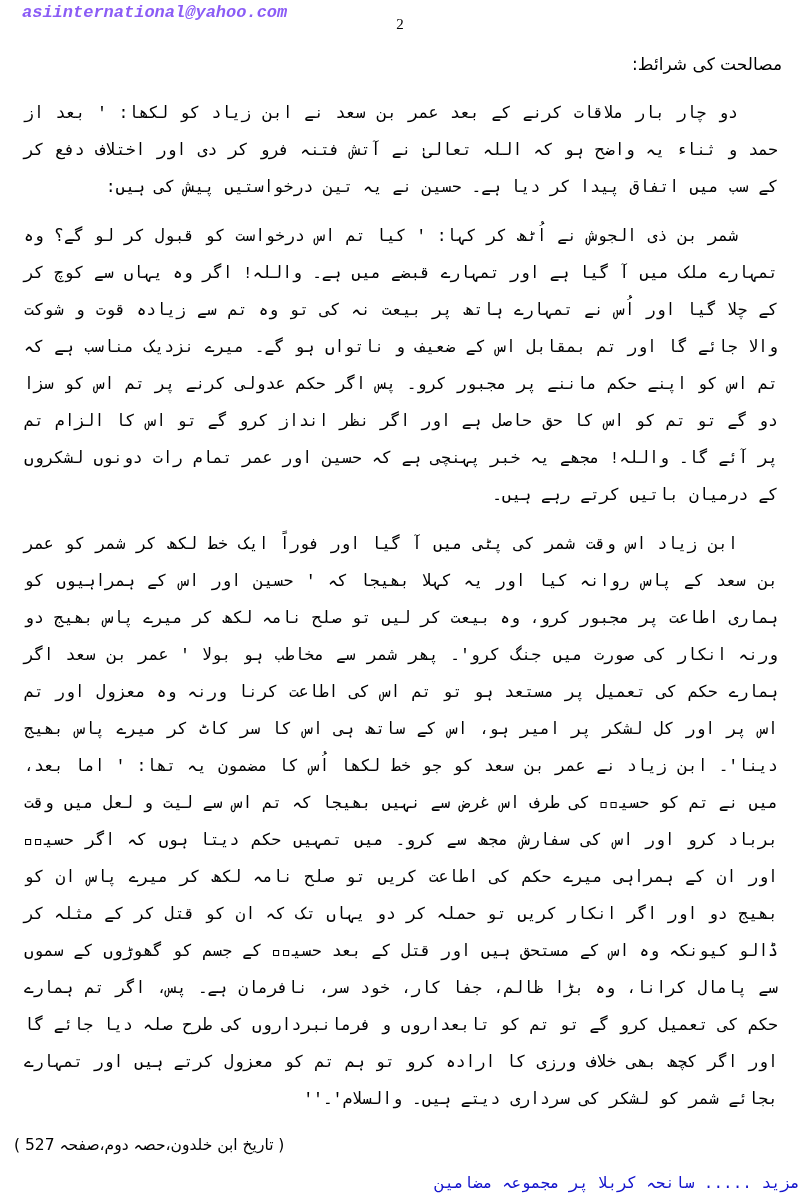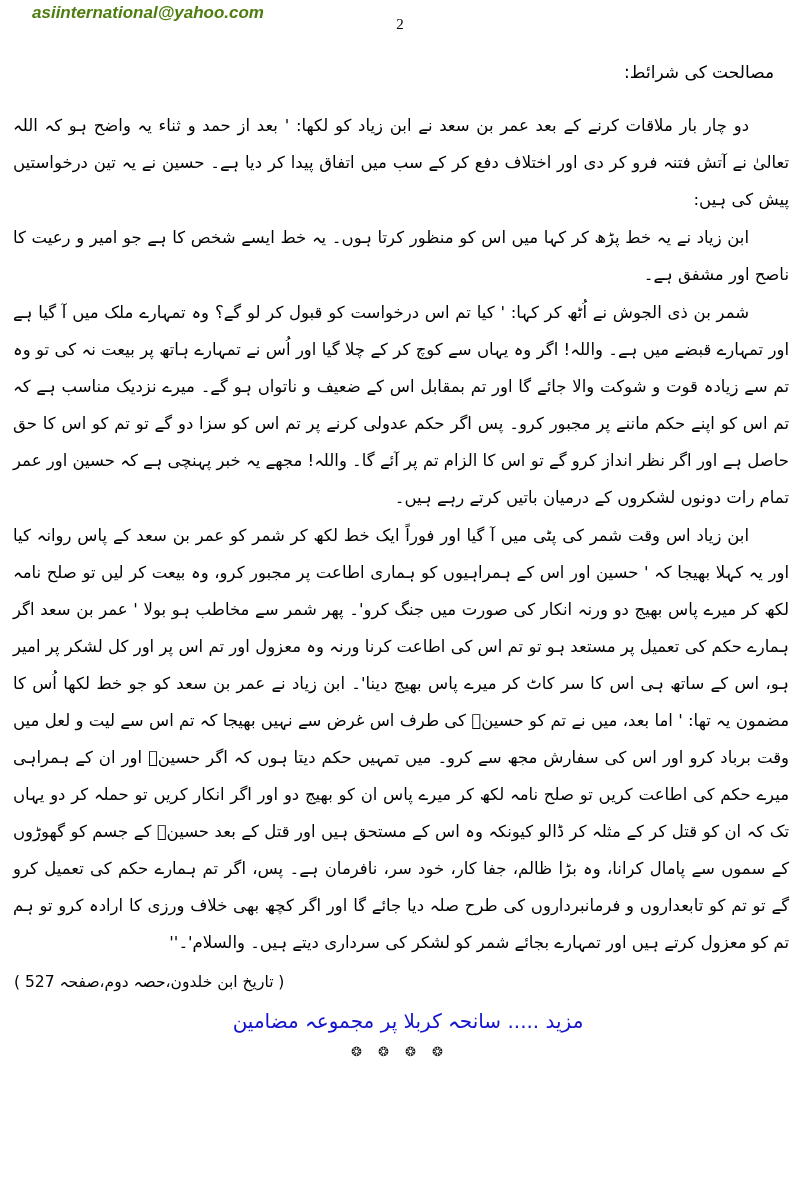--- a/index.html
+++ b/index.html
@@ -1,51 +1,51 @@
 <!DOCTYPE html>
 <html lang="ur"><head>
 <meta charset="utf-8">
 <style>
   * { margin: 0; padding: 0; box-sizing: border-box; }
   html, body { width: 800px; height: 1200px; background: #ffffff; overflow: hidden; }
   body { font-family: "DejaVu Sans", sans-serif; color: #000; position: relative; }
 
   .top-bar { position: relative; height: 38px; }
   .email-link.top {
-    position: absolute; left: 32px; top: 3px;
-    font-family: Liberation Sans, sans-serif;
+    position: absolute; left: 22px; top: 3px;
+    font-family: Liberation Mono, monospace;
     font-style: italic; font-weight: bold;
-    font-size: 17px; color: #4d7c0f; text-decoration: none;
+    font-size: 17px; color: #8b5cf6; text-decoration: none;
   }
   .page-number {
     position: absolute; left: 0; right: 0; top: 16px;
     text-align: center;
     font-family: "Liberation Serif", serif;
     font-size: 15px; color: #000;
   }
 
   .content { margin: 2px 10px 0 12px; }
   .urdu { direction: rtl; font-family: "DejaVu Sans", sans-serif; }
   .content h2.heading {
     font-size: 17px; font-weight: normal;
-    text-align: right; line-height: 37px; margin: 16px;
+    text-align: right; line-height: 37px; margin: 8px;
   }
   .content p.para {
     font-size: 16.5px; line-height: 37px;
-    text-align: justify; text-justify: inter-word; margin: 1px;
+    text-align: justify; text-justify: inter-word; margin: 12px; font-family: Liberation Mono, monospace;
   }
   .content p.indent { text-indent: 40px; }
 
   .citation {
     margin: 6px 2px 0 14px;
     font-size: 15.5px; text-align: left; line-height: 30px;
   }
   .more-line {
     margin: 9px 0 0 16px;
-    font-size: 20px; color: #1414cc; text-align: center; line-height: 30px;
+    font-size: 16px; color: #1414cc; text-align: right; line-height: 30px; font-family: Liberation Mono, monospace;
   }
 
   .ornaments {
     margin-top: 8px; text-align: center;
     font-size: 13px; letter-spacing: 6px; color: #111;
   }
 </style>
 </head>
 <body>
 
@@ -55,21 +55,20 @@
     <a class="email-link top" href="#">asiinternational@yahoo.com</a>
     <div class="page-number">2</div>
   </div>
 
   <main class="content">
     <h2 class="urdu heading">مصالحت کی شرائط:</h2>
 
     <p class="urdu para indent">دو چار بار ملاقات کرنے کے بعد عمر بن سعد نے ابن زیاد کو لکھا: ' بعد از حمد و ثناء یہ واضح ہو کہ اللہ تعالیٰ نے آتش فتنہ فرو کر دی اور اختلاف دفع کر کے سب میں اتفاق پیدا کر دیا ہے۔ حسین نے یہ تین درخواستیں پیش کی ہیں:</p>
 
 
-    <p class="urdu para indent">ابن زیاد نے یہ خط پڑھ کر کہا میں اس کو منظور کرتا ہوں۔ یہ خط ایسے شخص کا ہے جو امیر و رعیت کا ناصح اور مشفق ہے۔</p>
 
 
     <p class="urdu para indent">شمر بن ذی الجوش نے اُٹھ کر کہا: ' کیا تم اس درخواست کو قبول کر لو گے؟ وہ تمہارے ملک میں آ گیا ہے اور تمہارے قبضے میں ہے۔ واللہ! اگر وہ یہاں سے کوچ کر کے چلا گیا اور اُس نے تمہارے ہاتھ پر بیعت نہ کی تو وہ تم سے زیادہ قوت و شوکت والا جائے گا اور تم بمقابل اس کے ضعیف و ناتواں ہو گے۔ میرے نزدیک مناسب ہے کہ تم اس کو اپنے حکم ماننے پر مجبور کرو۔ پس اگر حکم عدولی کرنے پر تم اس کو سزا دو گے تو تم کو اس کا حق حاصل ہے اور اگر نظر انداز کرو گے تو اس کا الزام تم پر آئے گا۔ واللہ! مجھے یہ خبر پہنچی ہے کہ حسین اور عمر تمام رات دونوں لشکروں کے درمیان باتیں کرتے رہے ہیں۔</p>
 
 
     <p class="urdu para indent">ابن زیاد اس وقت شمر کی پٹی میں آ گیا اور فوراً ایک خط لکھ کر شمر کو عمر بن سعد کے پاس روانہ کیا اور یہ کہلا بھیجا کہ ' حسین اور اس کے ہمراہیوں کو ہماری اطاعت پر مجبور کرو، وہ بیعت کر لیں تو صلح نامہ لکھ کر میرے پاس بھیج دو ورنہ انکار کی صورت میں جنگ کرو'۔ پھر شمر سے مخاطب ہو بولا ' عمر بن سعد اگر ہمارے حکم کی تعمیل پر مستعد ہو تو تم اس کی اطاعت کرنا ورنہ وہ معزول اور تم اس پر اور کل لشکر پر امیر ہو، اس کے ساتھ ہی اس کا سر کاٹ کر میرے پاس بھیج دینا'۔ ابن زیاد نے عمر بن سعد کو جو خط لکھا اُس کا مضمون یہ تھا: ' اما بعد، میں نے تم کو حسینؑ کی طرف اس غرض سے نہیں بھیجا کہ تم اس سے لیت و لعل میں وقت برباد کرو اور اس کی سفارش مجھ سے کرو۔ میں تمہیں حکم دیتا ہوں کہ اگر حسینؑ اور ان کے ہمراہی میرے حکم کی اطاعت کریں تو صلح نامہ لکھ کر میرے پاس ان کو بھیج دو اور اگر انکار کریں تو حملہ کر دو یہاں تک کہ ان کو قتل کر کے مثلہ کر ڈالو کیونکہ وہ اس کے مستحق ہیں اور قتل کے بعد حسینؑ کے جسم کو گھوڑوں کے سموں سے پامال کرانا، وہ بڑا ظالم، جفا کار، خود سر، نافرمان ہے۔ پس، اگر تم ہمارے حکم کی تعمیل کرو گے تو تم کو تابعداروں و فرمانبرداروں کی طرح صلہ دیا جائے گا اور اگر کچھ بھی خلاف ورزی کا ارادہ کرو تو ہم تم کو معزول کرتے ہیں اور تمہارے بجائے شمر کو لشکر کی سرداری دیتے ہیں۔ والسلام'۔''</p>
   </main>
 
   <div class="citation urdu">( تاریخ ابن خلدون،حصہ دوم،صفحہ 527 )</div>
 

